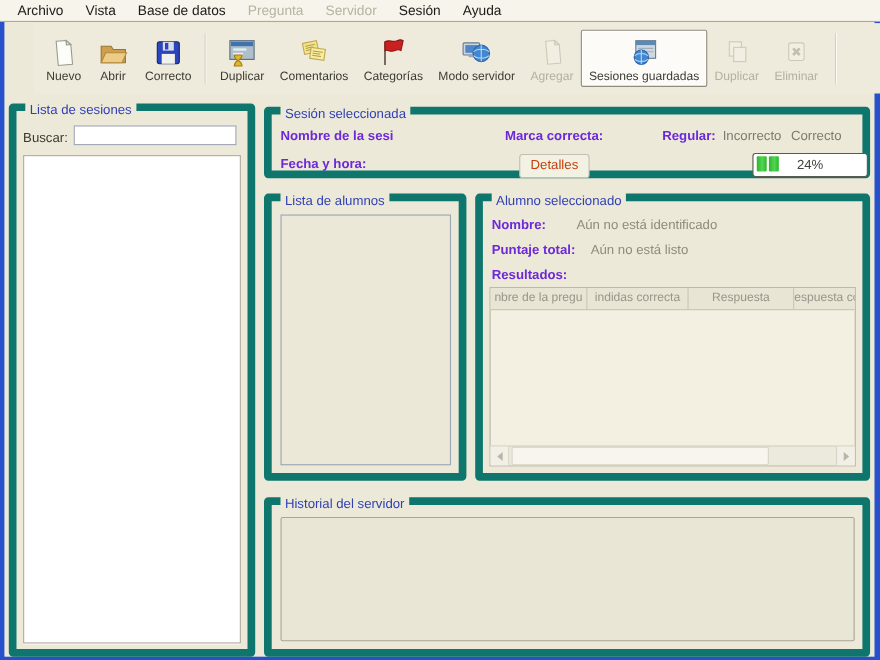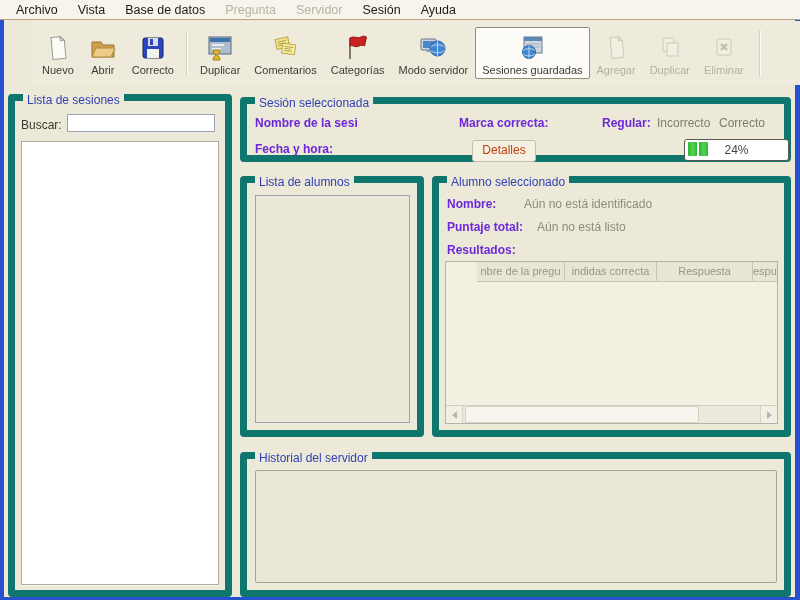--- a/index.html
+++ b/index.html
@@ -82,21 +82,21 @@
   .ptext{position:absolute;left:0;right:0;top:3px;text-align:center;font-size:12px;color:#45443c;}
   
   .student-list{
     position:absolute;left:8px;right:7px;top:12px;bottom:7px;
     background:#ebe8d7;border:1px solid #9ba3b5;
   }
   
   .as-row{position:absolute;left:8px;right:6px;height:16px;}
   .results-table{
     position:absolute;left:6px;right:6px;top:78px;bottom:6px;
-    border:1px solid #b6b3a4;background:#f3f0e1;box-sizing:border-box;padding-left:31px;
+    border:1px solid #b6b3a4;background:#f3f0e1;box-sizing:border-box;
   }
   .thead{display:flex;height:19px;background:#e9e5d4;border-bottom:1px solid #c9c5b4;}
   .th{
     font-size:11px;color:#98958a;text-align:center;line-height:19px;
     overflow:hidden;white-space:nowrap;border-right:1px solid #c9c5b4;box-sizing:border-box;
   }
   .th:nth-child(1){width:88px;}
   .th:nth-child(2){width:92px;}
   .th:nth-child(3){width:96px;}
   .th:nth-child(4){flex:1;border-right:none;}
@@ -210,39 +210,39 @@
     <svg class="ticon" viewBox="0 0 30 30">
       <rect x="3" y="6" width="15" height="11" rx="1" fill="#cdd6de" stroke="#68798a"></rect>
       <rect x="5" y="8" width="11" height="7" fill="#4e86c8"></rect>
       <rect x="8" y="17" width="5" height="2" fill="#9aa7b2"></rect>
       <circle cx="19.5" cy="15.5" r="7.5" fill="#4287d2" stroke="#2b62a8"></circle>
       <path d="M12.5 14c3-3 11-3 14 0M12.5 17.5c3 3 11 3 14 0M19.5 8v15" stroke="#bcd6ef" fill="none" stroke-width="1"></path>
     </svg>
     <span>Modo servidor</span>
   </div>
 
+  <div class="tbtn disabled">
+    <svg class="ticon" viewBox="0 0 30 30">
+      <g transform="rotate(-5 15 15)">
+        <path d="M10 4h8l4 4v17H10z" fill="#f2efe2" stroke="#cdc9b6"></path>
+        <path d="M18 4l4 4h-4z" fill="#e4e0ce" stroke="#cdc9b6"></path>
+      </g>
+    </svg>
+    <span>Agregar</span>
+  </div>
+
   <div class="tbtn selected">
     <svg class="ticon" viewBox="0 0 30 30">
       <rect x="7" y="4" width="18" height="16" fill="#cfd8e0" stroke="#68798a"></rect>
       <rect x="7" y="4" width="18" height="4" fill="#5d88b5"></rect>
       <path d="M9 11h14M9 14h14M9 17h10" stroke="#9fb0bd" stroke-width="1" fill="none"></path>
       <circle cx="12" cy="19" r="6.5" fill="#4287d2" stroke="#2b62a8"></circle>
       <path d="M6 17.5c2.5-2.5 9.5-2.5 12 0M6 21c2.5 2.5 9.5 2.5 12 0M12 12.5v13" stroke="#bcd6ef" fill="none" stroke-width="1"></path>
     </svg>
     <span>Sesiones guardadas</span>
-  </div>
-
-  <div class="tbtn disabled">
-    <svg class="ticon" viewBox="0 0 30 30">
-      <g transform="rotate(-5 15 15)">
-        <path d="M10 4h8l4 4v17H10z" fill="#f2efe2" stroke="#cdc9b6"></path>
-        <path d="M18 4l4 4h-4z" fill="#e4e0ce" stroke="#cdc9b6"></path>
-      </g>
-    </svg>
-    <span>Agregar</span>
   </div>
 
   <div class="tbtn disabled">
     <svg class="ticon" viewBox="0 0 30 30">
       <rect x="8" y="5" width="11" height="13" fill="#f2efe2" stroke="#cdc9b6"></rect>
       <rect x="12" y="10" width="11" height="13" fill="#f2efe2" stroke="#cdc9b6"></rect>
     </svg>
     <span>Duplicar</span>
   </div>
 

